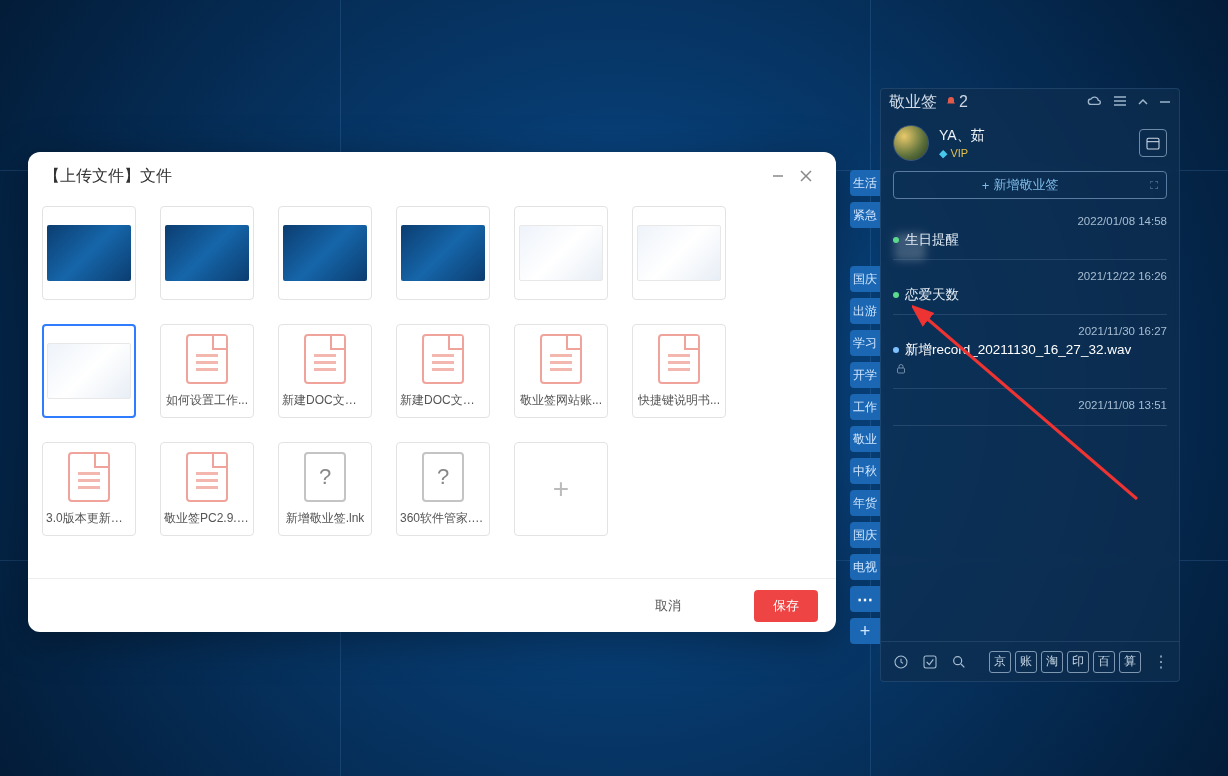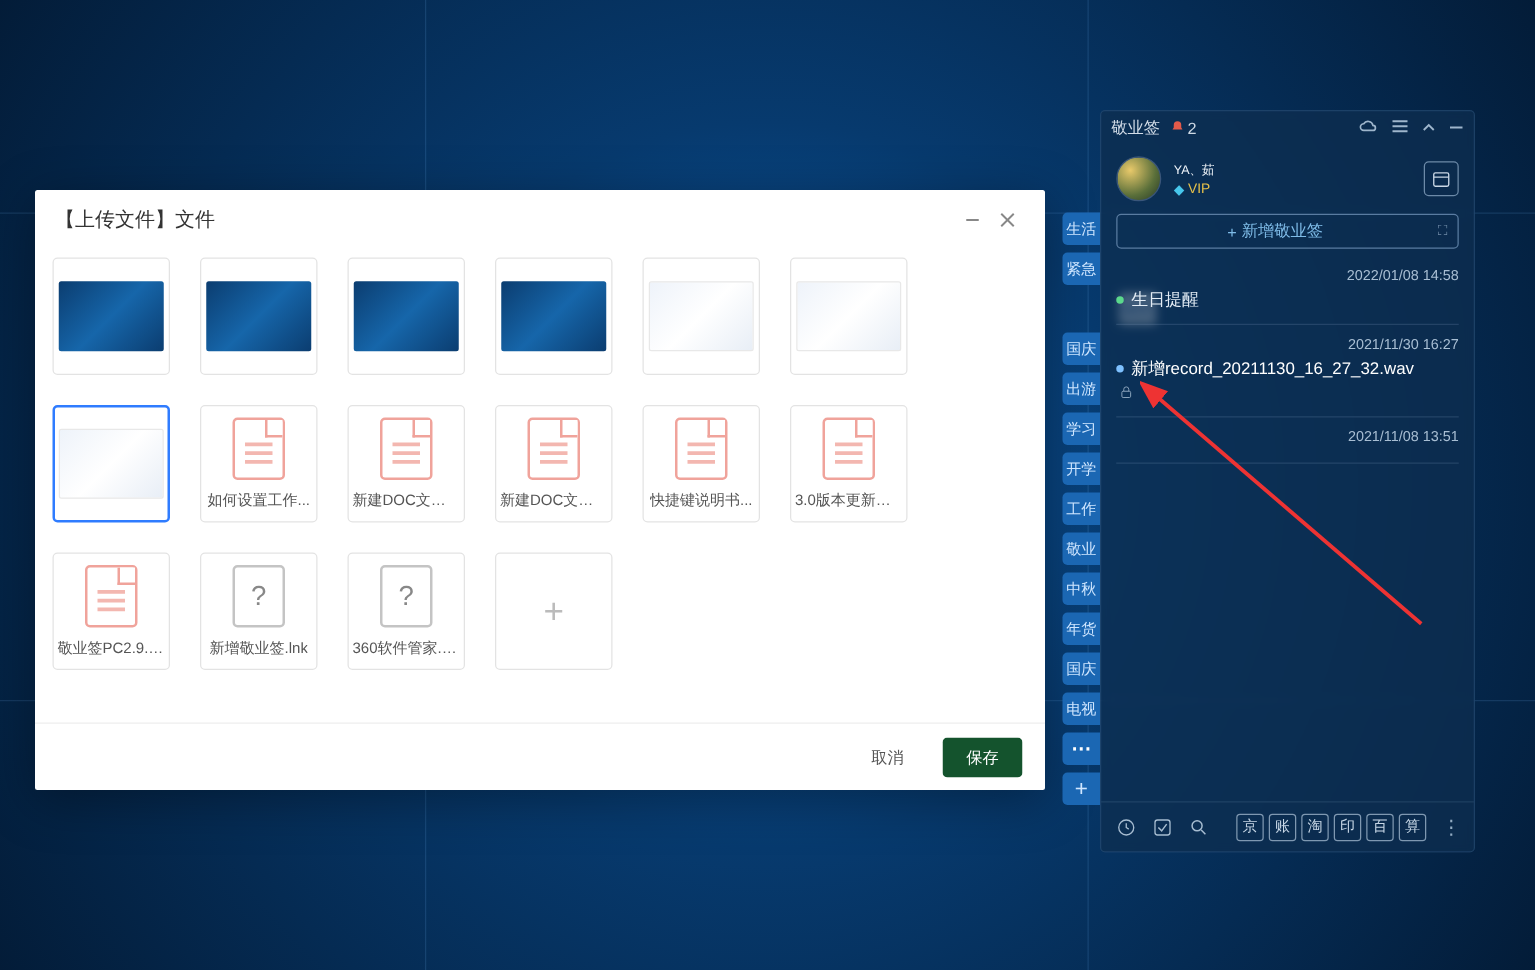--- a/index.html
+++ b/index.html
@@ -8,21 +8,21 @@
   background: radial-gradient(circle at center, #0b5aa8 5%, #073a6e 40%, #031c38 100%);
   width: 1228px; height: 776px; position: relative; overflow: hidden; font-size: 13px;
 }
 .bg-line { position: absolute; background: rgba(120,190,255,.15); }
 .bg-line.h { width: 100%; height: 1px; }
 .bg-line.v { height: 100%; width: 1px; }
 
 
 .upload-dialog {
   position: absolute; left: 28px; top: 152px; width: 808px; height: 480px;
-  background: #fff; border-radius: 2px; box-shadow: 0 8px 40px rgba(0,0,0,.35);
+  background: #fff; border-radius: 12px; box-shadow: 0 8px 40px rgba(0,0,0,.35);
 }
 .upload-title-bar { display: flex; align-items: center; padding: 12px 16px 10px; }
 .upload-title     { font-size: 16px; color: #333; }
 .upload-spacer    { flex: 1; }
 .win-btn { width: 28px; height: 24px; display:flex; align-items:center; justify-content:center; color:#888; cursor:pointer; }
 
 .thumbs { padding: 8px 14px; display: flex; flex-wrap: wrap; gap: 24px; }
 .thumb-box {
   width: 94px; height: 94px; border: 1px solid #e3e3e3; border-radius: 4px;
   display:flex; flex-direction:column; align-items:center; justify-content:center; overflow:hidden;
@@ -49,47 +49,47 @@
 }
 .file-name { font-size:12px; color:#555; max-width:86px; white-space:nowrap; overflow:hidden; text-overflow:ellipsis; }
 .add-box { font-size:28px; color:#bbb; }
 
 .upload-footer {
   position:absolute; bottom:0; left:0; right:0; height:54px; border-top:1px solid #eee;
   display:flex; align-items:center; justify-content:flex-end; padding:0 18px; gap:12px;
 }
 .btn { padding:6px 18px; border-radius:4px; font-size:13px; cursor:pointer; border:1px solid transparent; }
 .btn.cancel { color:#555; background:#fff; }
-.btn.save   { color:#fff; background:#14532d; }
+.btn.save   { color:#fff; background:#ef4444;margin-left:42px; }
 
 
 .tag-strip { position:absolute; left:850px; top:170px; display:flex; flex-direction:column; gap:6px; }
 .cat-tag {
   width:30px; height:26px; background:#1b67b3; color:#cfe6ff; font-size:12px;
   border-radius:4px 0 0 4px; display:flex; align-items:center; justify-content:center; overflow:hidden;
   cursor:pointer;
 }
 .cat-tag.sel { background:#e8f1fb; color:#3a70b8;margin-left:45px; }
 .cat-tag.more { color:#fff; font-size:16px; font-weight:bold; }
 .cat-tag.plus { background:#1b67b3; color:#cfe6ff; font-size:18px; }
 
 
 .panel {
   position:absolute; left:880px; top:88px; width:300px; height:594px;
   background: rgba(14,46,80,.74); backdrop-filter: blur(4px);
   border:1px solid rgba(100,150,200,.2); border-radius:4px; color:#cdd8e4;
 }
-.panel-top { display:flex; align-items:center; height:26px; padding:0 8px; gap:8px; font-size:13px; }
+.panel-top { display:flex; align-items:center; height:26px; padding:0 8px; gap:8px; font-size:16px; }
 .panel-title { color:#d3dde8; }
 .bell { display:flex; align-items:center; gap:2px; }
 .top-icons { margin-left:auto; display:flex; gap:10px; align-items:center; color:#9fb6cc; }
 
 .profile-row { display:flex; align-items:center; gap:10px; padding:10px 12px 6px; }
 .avatar { width:36px; height:36px; border-radius:50%; background: radial-gradient(circle at 30% 30%, #e8c96a, #5a6f3a 60%, #263826); border:1px solid #3a567a; }
-.user-name { font-size:10px; color:#eef3f8; font-weight:500; }
+.user-name { font-size:14px; color:#eef3f8; font-weight:500; }
 .vip { display:flex; align-items:center; gap:3px; font-size:11px; color:#e6c14a; margin-top:2px;}
 .vip .dia { color:#47c7ec; }
 .cal-icon { margin-left:auto; width:28px; height:28px; border:1px solid #6d8aa8; border-radius:4px;
   display:flex; align-items:center; justify-content:center; color:#cbd8e6; cursor:pointer; }
 
 .sub-bar { display:flex; align-items:center; padding:2px 12px 6px; gap:6px; font-size:13px; }
 .sub-title { color:#e6edf5; }
 .sub-count { color:#8fa6bc; font-size:11px; }
 .toggle { width:24px; height:12px; border:1px solid #7c94ac; border-radius:7px; margin-left:auto; position:relative; }
 .toggle::after { content:""; width:8px; height:8px; background:#b9cad9; border-radius:50%;
@@ -194,20 +194,30 @@
       </div>
       <div class="thumb-box">
         <div class="file-icon">
           <div class="lines">
             <span></span>
             <span></span>
             <span></span>
           </div>
         </div>
         <div class="file-name">新建DOC文档(...</div>
+      </div>
+      <div class="thumb-box">
+        <div class="file-icon">
+          <div class="lines">
+            <span></span>
+            <span></span>
+            <span></span>
+          </div>
+        </div>
+        <div class="file-name">敬业签网站账...</div>
       </div>
       <div class="thumb-box">
         <div class="file-icon">
           <div class="lines">
             <span></span>
             <span></span>
             <span></span>
           </div>
         </div>
         <div class="file-name">快捷键说明书...</div>
@@ -319,20 +329,27 @@
   </div>
 
   <div class="list" id="note-list">
       <div class="note">
         <div class="date">2022/01/08 14:58</div>
         <div class="line">
           <span class="dot green"></span>
           <span class="title">生日提醒</span>
         </div>
       </div>
+      <div class="note">
+        <div class="date">2021/12/22 16:26</div>
+        <div class="line">
+          <span class="dot green"></span>
+          <span class="title">恋爱天数</span>
+        </div>
+      </div>
       <div class="note sel">
         <div class="date">2021/11/30 16:27</div>
         <div class="line">
           <span class="dot blue"></span>
           <span class="title">新增record_20211130_16_27_32.wav</span>
         </div>
         <div class="lock"><svg width="12" height="12" viewBox="0 0 24 24">
             <rect x="5" y="10" width="14" height="10" rx="2" fill="none" stroke="#8aa3bb" stroke-width="1.6"></rect>
             <path d="M8 10V7a4 4 0 018 0v3" fill="none" stroke="#8aa3bb" stroke-width="1.6"></path>
           </svg></div>

